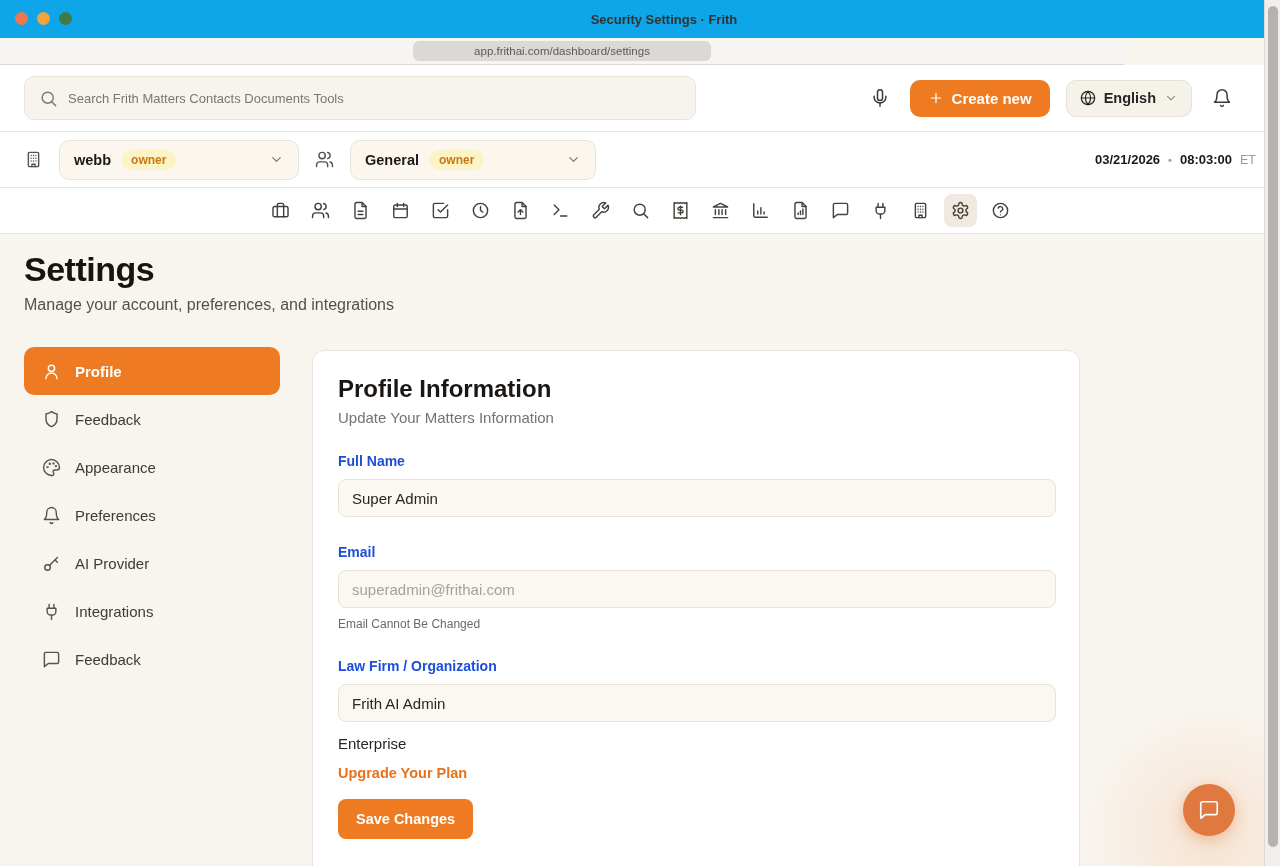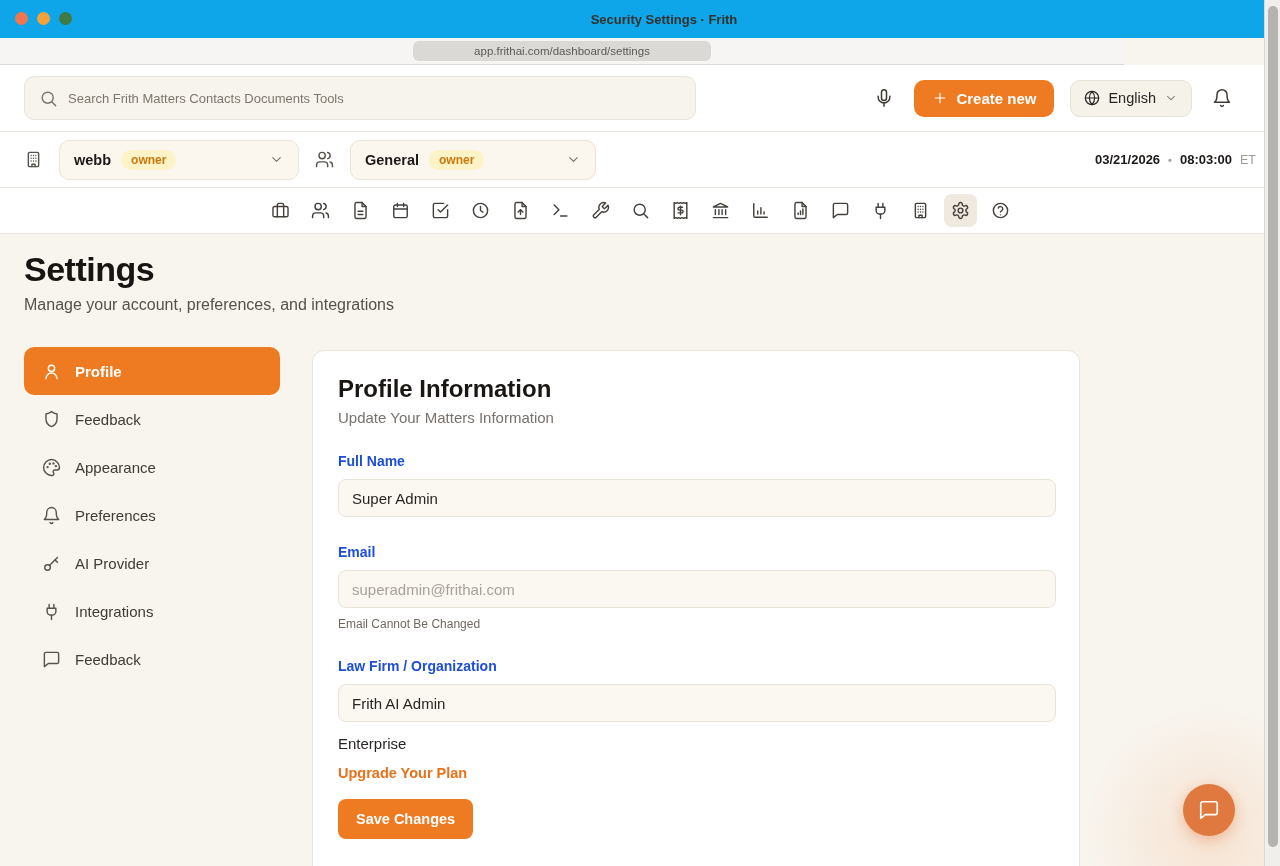--- a/index.html
+++ b/index.html
@@ -17,21 +17,21 @@
   .url-pill { background:#dbd9d6; border-radius:6px; height:20px; min-width:298px; display:flex; align-items:center; justify-content:center; font-size:11.5px; color:#5d5a56; padding:0 14px; }
 
   
   .app-header { position:absolute; left:0; top:65px; width:1280px; height:66px; background:#ffffff; display:flex; align-items:center; }
   .searchbox { position:absolute; left:24px; top:11px; width:672px; height:44px; background:#f7f4ee; border:1px solid #e9e3d9; border-radius:10px; display:flex; align-items:center; padding:0 14px; gap:10px; color:#7d766d; }
   .searchbox input { border:none; outline:none; background:transparent; font-family:inherit; font-size:13px; color:#3f3b36; width:100%; }
   .searchbox input::placeholder { color:#7d766d; }
   .hdr-right { position:absolute; right:44px; top:0; height:66px; display:flex; align-items:center; gap:16px; }
   .icon-btn { background:none; border:none; color:#3f3b36; cursor:pointer; padding:4px; display:flex; }
   .btn-create { display:flex; align-items:center; gap:8px; background:#ee7b22; color:#fff; border:none; border-radius:10px; height:37px; padding:0 18px; font-family:inherit; font-size:15px; font-weight:700; cursor:pointer; }
-  .btn-lang { display:flex; align-items:center; gap:8px; background:#f5f2ea; border:1px solid #e7e1d6; border-radius:10px; height:37px; padding:0 13px; font-family:inherit; font-size:14.5px; font-weight:400; color:#292524; cursor:pointer; }
+  .btn-lang { display:flex; align-items:center; gap:8px; background:#f5f2ea; border:1px solid #e7e1d6; border-radius:10px; height:37px; padding:0 13px; font-family:inherit; font-size:14.5px; font-weight:700; color:#292524; cursor:pointer; }
   .btn-lang .chev { color:#78716c; }
 
   
   .ws-row { position:absolute; left:0; top:131px; width:1280px; height:57px; background:#ffffff; border-top:1px solid #e8e4de; border-bottom:1px solid #e8e4de; display:flex; align-items:center; padding:0 24px; gap:16px; }
   .ws-icon { color:#57534e; display:flex; }
   .ws-select { display:flex; align-items:center; background:#fbf7ef; border:1px solid #eae3d7; border-radius:10px; height:40px; padding:0 14px; gap:10px; cursor:pointer; }
   .ws-select .name { font-size:14.5px; font-weight:600; color:#1c1917; }
   .ws-select .chev { color:#78716c; margin-left:auto; }
   .badge-owner { background:#fcf3c6; color:#c9790e; font-size:12px; font-weight:600; border-radius:999px; padding:3px 10px; }
   .ws-1 { width:240px; }

